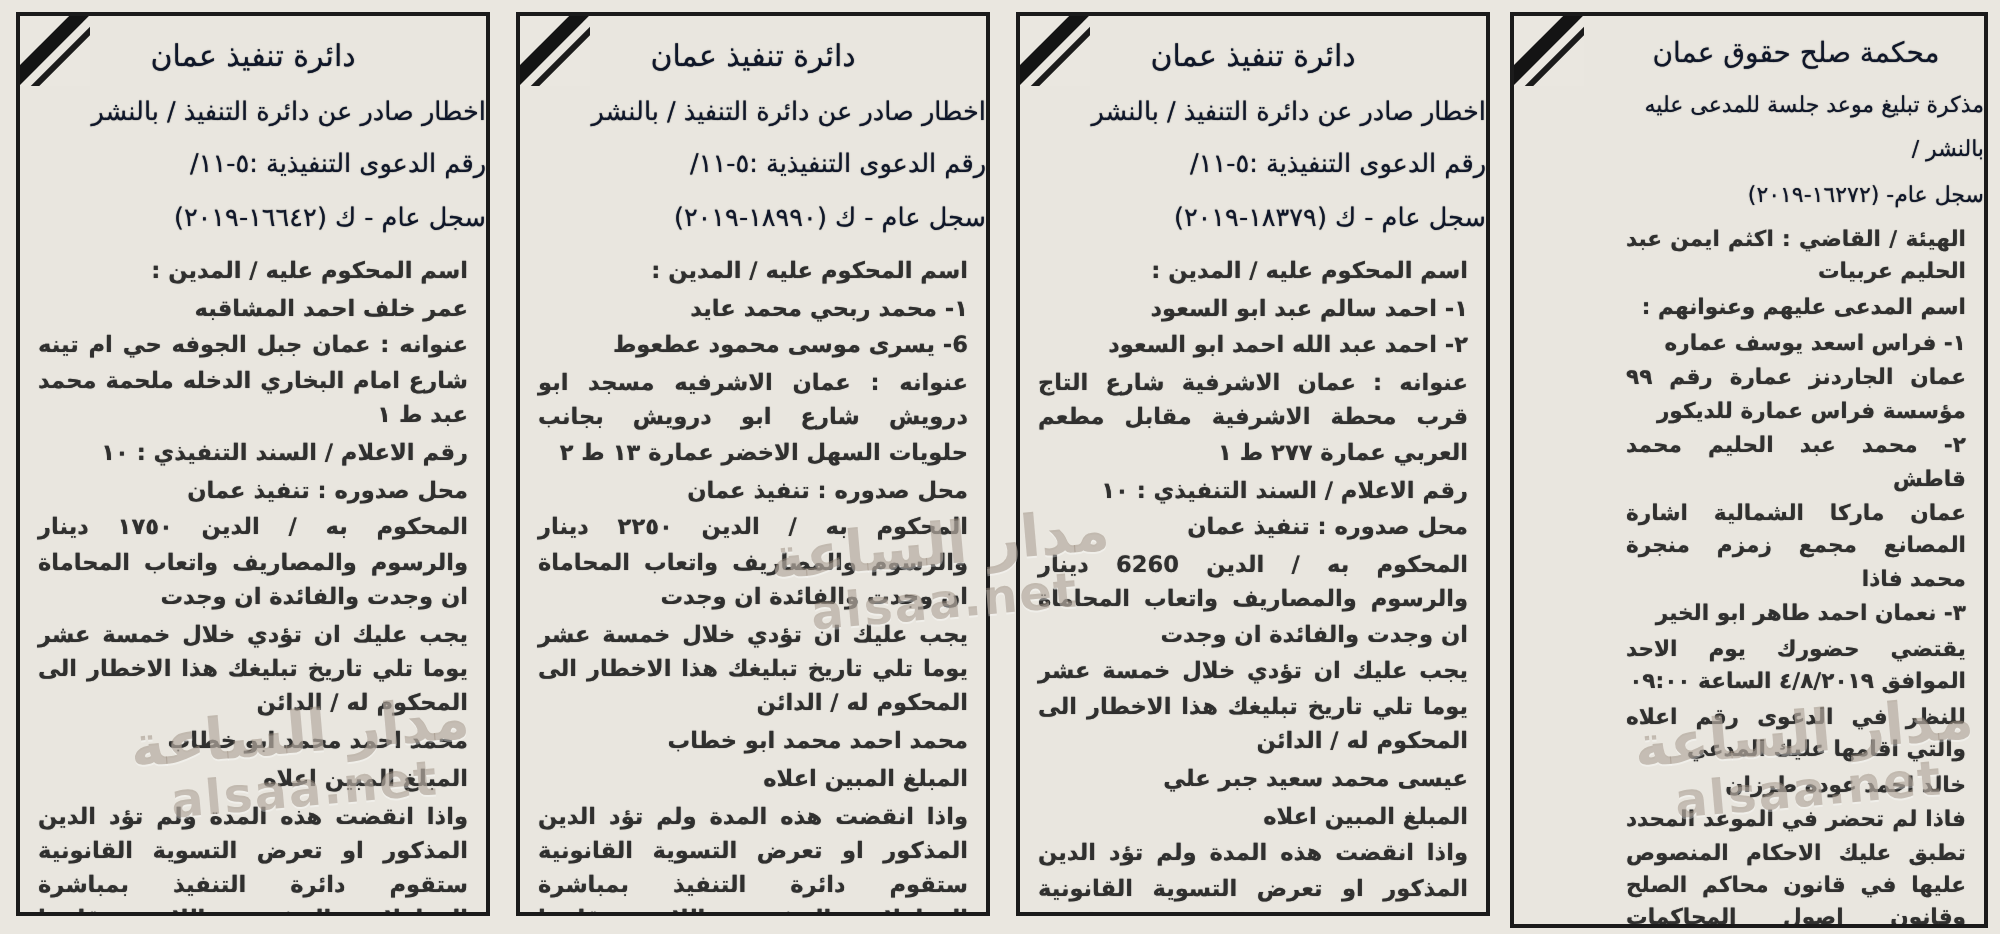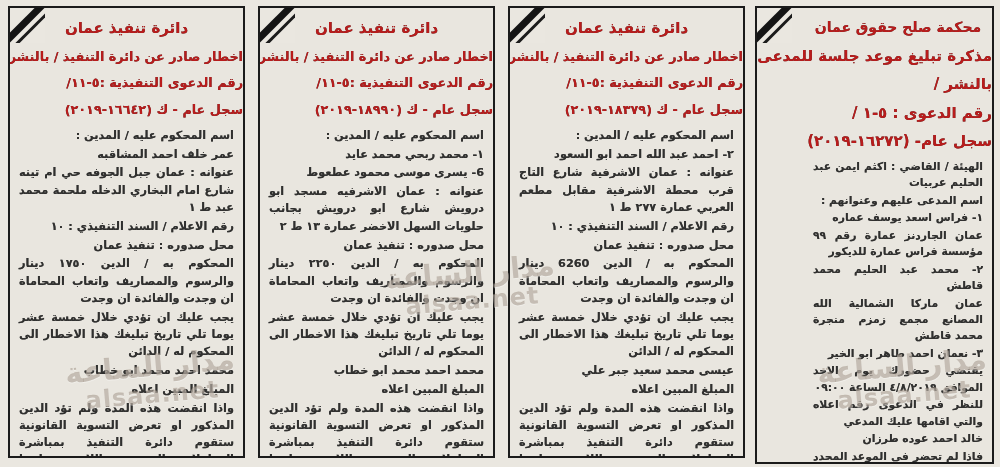--- a/index.html
+++ b/index.html
@@ -23,25 +23,25 @@
   .corner{position:absolute;top:-3px;left:-3px;width:38px;height:38px;overflow:hidden;background:#eae7e0;z-index:3;}
   .corner .stripe{
     position:absolute;left:-16px;top:12px;width:72px;height:7px;
     background:#141414;transform:rotate(-45deg);
   }
   .corner .edge{
     position:absolute;left:-16px;top:27px;width:72px;height:3px;
     background:#1b1b1b;transform:rotate(-45deg);
   }
   
-  .hdr{padding-top:9px;text-align:center;font-weight:bold;color:#b91c1c;}
+  .hdr{padding-top:9px;text-align:center;font-weight:normal;color:#0f172a;}
   .h-title{font-size:15px;line-height:1.55;letter-spacing:-0.2px;}
   .h-line{font-size:12.8px;line-height:1.5;margin-top:7px;white-space:nowrap;letter-spacing:-0.3px;text-align:right;}
   .n4 .h-title{font-size:14px;}
-  .n4 .h-line{margin-top:6px;font-size:15px;}
+  .n4 .h-line{margin-top:6px;font-size:11px;}
   .hdr *{text-shadow:0 0 .6px rgba(0,0,0,.75);}
   
   .bd{
     padding:8px 9px 0 9px;
     font-size:11.3px;font-weight:bold;color:#30302f;
     text-align:justify;line-height:1.53;
     text-shadow:0 0 .5px rgba(40,40,40,.65);
   }
   .bd p{margin:0 0 1.5px 0;}
   .n4 .bd{font-size:10.8px;line-height:1.5;padding-top:6px;}
@@ -123,20 +123,21 @@
         <div class="edge"></div>
       </div>
     <div class="hdr">
       <div class="h-title">دائرة تنفيذ عمان</div>
       <div class="h-line">اخطار صادر عن دائرة التنفيذ / بالنشر</div>
       <div class="h-line">رقم الدعوى التنفيذية :٥-١١/</div>
       <div class="h-line">سجل عام - ك (١٨٣٧٩-٢٠١٩)</div>
     </div>
     <div class="bd">
       <p>اسم المحكوم عليه / المدين :</p>
+      <p>١- احمد سالم عبد ابو السعود</p>
       <p>٢- احمد عبد الله احمد ابو السعود</p>
       <p>عنوانه : عمان الاشرفية شارع التاج قرب محطة الاشرفية مقابل مطعم العربي عمارة ٢٧٧ ط ١</p>
       <p>رقم الاعلام / السند التنفيذي : ١٠</p>
       <p>محل صدوره : تنفيذ عمان</p>
       <p>المحكوم به / الدين 6260 دينار والرسوم والمصاريف واتعاب المحاماة ان وجدت والفائدة ان وجدت</p>
       <p>يجب عليك ان تؤدي خلال خمسة عشر يوما تلي تاريخ تبليغك هذا الاخطار الى المحكوم له / الدائن</p>
       <p>عيسى محمد سعيد جبر علي</p>
       <p>المبلغ المبين اعلاه</p>
       <p>واذا انقضت هذه المدة ولم تؤد الدين المذكور او تعرض التسوية القانونية ستقوم دائرة التنفيذ بمباشرة المعاملات التنفيذية اللازمة قانونا بحقك</p>
 
@@ -145,30 +146,29 @@
 
   <section class="notice n4">
     <div class="corner">
         <div class="stripe"></div>
         <div class="edge"></div>
       </div>
     <div class="hdr">
       <div class="h-title">محكمة صلح حقوق عمان</div>
       <div class="h-line">مذكرة تبليغ موعد جلسة للمدعى عليه</div>
       <div class="h-line">بالنشر /</div>
-      <div class="h-line">رقم الدعوى : ٥-١ /</div>
       <div class="h-line">سجل عام- (١٦٢٧٢-٢٠١٩)</div>
     </div>
     <div class="bd">
       <p>الهيئة / القاضي : اكثم ايمن عبد الحليم عربيات</p>
       <p>اسم المدعى عليهم وعنوانهم :</p>
       <p>١- فراس اسعد يوسف عماره</p>
       <p>عمان الجاردنز عمارة رقم ٩٩ مؤسسة فراس عمارة للديكور</p>
       <p>٢- محمد عبد الحليم محمد قاطش</p>
-      <p>عمان ماركا الشمالية الله المصانع مجمع زمزم منجرة محمد قاطش</p>
+      <p>عمان ماركا الشمالية اشارة المصانع مجمع زمزم منجرة محمد فاذا</p>
       <p>٣- نعمان احمد طاهر ابو الخير</p>
       <p>يقتضي حضورك يوم الاحد الموافق ٤/٨/٢٠١٩ الساعة ٠٩:٠٠</p>
       <p>للنظر في الدعوى رقم اعلاه والتي اقامها عليك المدعي</p>
       <p>خالد احمد عوده طرزان</p>
       <p>فاذا لم تحضر في الموعد المحدد تطبق عليك الاحكام المنصوص عليها في قانون محاكم الصلح وقانون اصول المحاكمات المدنية</p>
 
     </div>
   </section>
 
   <div class="wm wm1">

